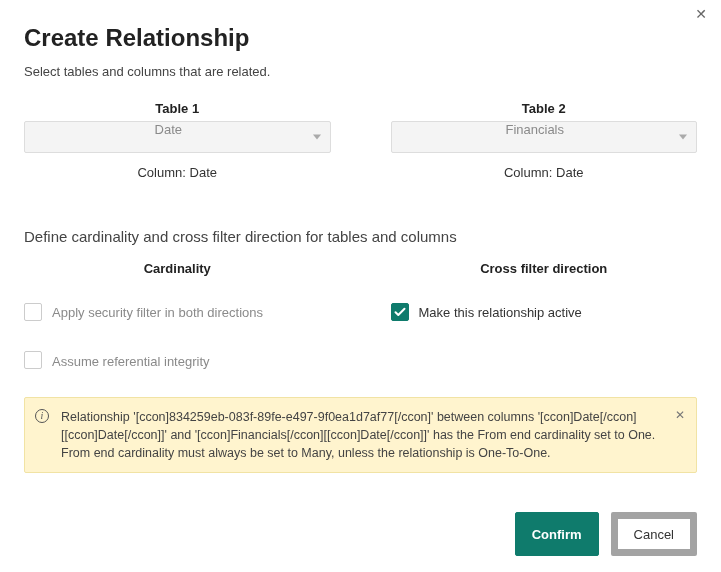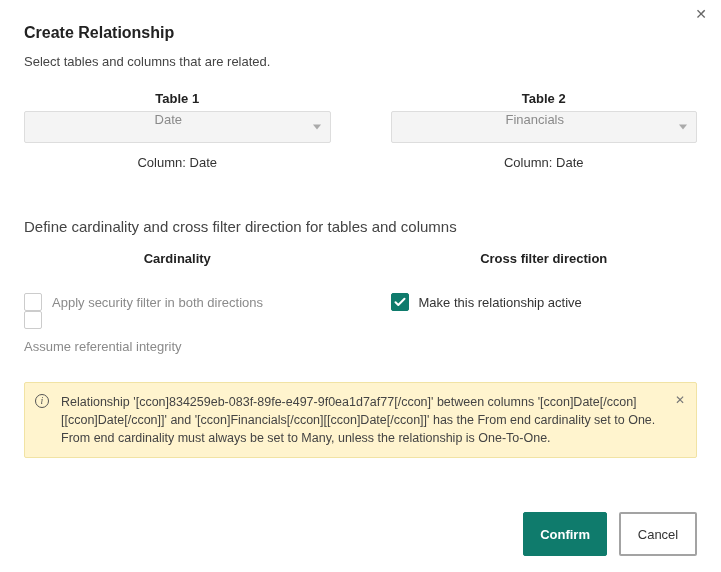--- a/index.html
+++ b/index.html
@@ -23,21 +23,21 @@
     position: absolute;
     top: 4px; right: 8px;
     width: 24px; height: 24px;
     line-height: 20px;
     text-align: center;
     font-size: 14px;
     color: #666;
     cursor: pointer;
   }
   h1.title {
-    font-size: 16px;
+    font-size: 24px;
     font-weight: 600;
     margin: 4px 0 12px 0;
     color: #222;
   }
   .subtitle {
     font-size: 13px;
     color: #444;
     margin: 0 0 22px 0;
   }
   .two-col {
@@ -112,21 +112,21 @@
   .checkbox svg { display: none; width: 12px; height: 12px; }
   .checkbox.disabled {
     border-color: #ccc;
     background: #fff;
     cursor: default;
   }
   .check-label { color: #333; }
   .check-label.muted { color: #8a8a8a; }
   .two-col.checks { gap: 60px; margin-top: 22px; }
   .two-col.checks .col { display: flex; align-items: center; gap: 10px; }
-  .assume-row { display: flex; align-items: flex-start; gap: 10px; flex-direction: column; }
+  .assume-row { margin-top: 30px; display: flex; align-items: flex-end; gap: 10px; }
 
   .msgbar {
     margin-top: 28px;
     background: #FFF4CE;
     border: 1px solid #f1e3a4;
     border-radius: 2px;
     padding: 10px 32px 10px 36px;
     position: relative;
     font-size: 12.5px;
     line-height: 1.45;
@@ -172,21 +172,21 @@
     font-family: inherit;
   }
   .btn.primary {
     background: #0F7B6C;
     border: 1px solid #0F7B6C;
     color: #fff;
     font-weight: 600;
   }
   .btn.secondary {
     background: #fff;
-    border: 2px solid #a3a3a3;
+    border: 7px solid #a3a3a3;
     color: #333;
   }
 </style>
 </head>
 <body>
 
 <div class="dialog">
 
   <div class="close-x">✕</div>
 

